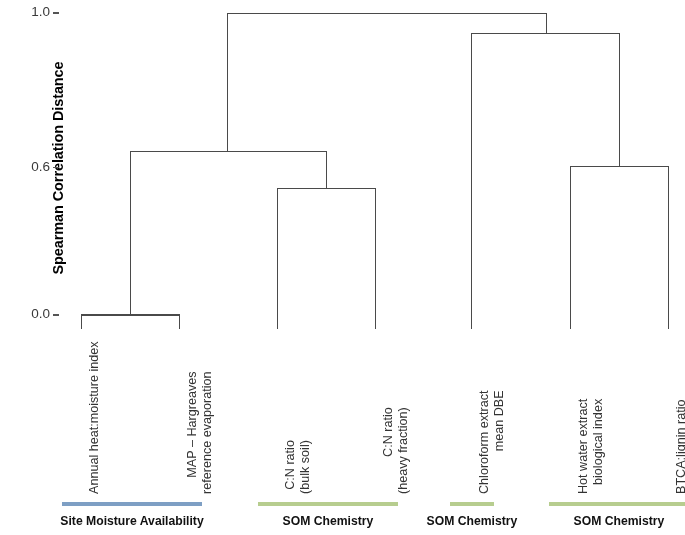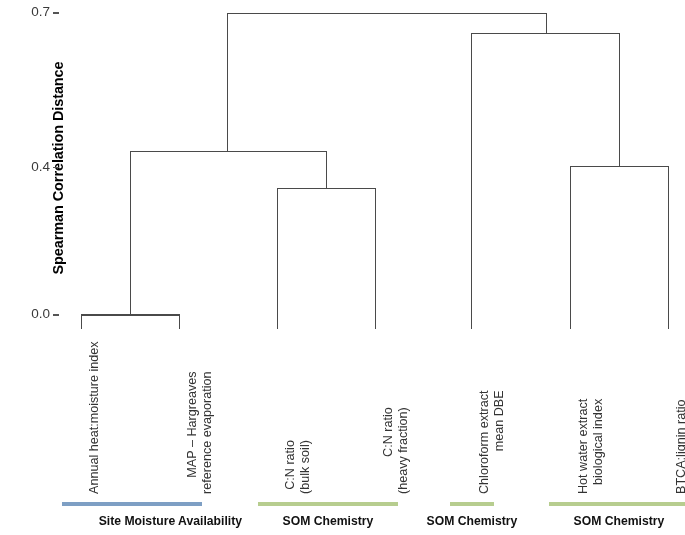--- a/index.html
+++ b/index.html
@@ -64,27 +64,27 @@
 </head>
 <body>
 
 <div id="plot">
 
   <div class="ylabel">Spearman Correlation Distance</div>
 
   <div id="yticks">
       <div class="ytick-wrap" style="top: 13px;">
         <div class="ytick">
-          <span>0.7</span>
+          <span>1.0</span>
         </div>
         <div class="ytick-dash"></div>
       </div>
       <div class="ytick-wrap" style="top: 167.5px;">
         <div class="ytick">
-          <span>0.4</span>
+          <span>0.6</span>
         </div>
         <div class="ytick-dash"></div>
       </div>
       <div class="ytick-wrap" style="top: 315px;">
         <div class="ytick">
           <span>0.0</span>
         </div>
         <div class="ytick-dash"></div>
       </div>
     </div>
@@ -122,21 +122,21 @@
       <div class="vbar" style="left: 471px; top: 322px; height: 7px; background: rgb(74, 74, 74);"></div>
       <div class="leaf-label" style="left: 477px; top: 494px;"><span>Chloroform extract</span><span class="l2">mean DBE</span></div>
       <div class="vbar" style="left: 570px; top: 322px; height: 7px; background: rgb(74, 74, 74);"></div>
       <div class="leaf-label" style="left: 576px; top: 494px;"><span>Hot water extract</span><span class="l2">biological index</span></div>
       <div class="vbar" style="left: 668px; top: 322px; height: 7px; background: rgb(74, 74, 74);"></div>
       <div class="leaf-label" style="left: 674px; top: 494px;"><span>BTCA:lignin ratio</span></div>
     </div>
 
   <div id="groups">
       <div class="group-bar" style="left: 62px; width: 140px; top: 502px; background: rgb(126, 159, 196);"></div>
-      <div class="group-cap" style="top: 514px; left: 22px; width: 220px; text-align: right;">Site Moisture Availability</div>
+      <div class="group-cap" style="top: 514px; left: 22px; width: 220px;">Site Moisture Availability</div>
       <div class="group-bar" style="left: 258px; width: 140px; top: 502px; background: rgb(183, 205, 143);"></div>
       <div class="group-cap" style="top: 514px; left: 218px; width: 220px;">SOM Chemistry</div>
       <div class="group-bar" style="left: 450px; width: 44px; top: 502px; background: rgb(183, 205, 143);"></div>
       <div class="group-cap" style="top: 514px; left: 362px; width: 220px;">SOM Chemistry</div>
       <div class="group-bar" style="left: 549px; width: 140px; top: 502px; background: rgb(183, 205, 143);"></div>
       <div class="group-cap" style="top: 514px; left: 509px; width: 220px;">SOM Chemistry</div>
     </div>
 
 </div>
 

